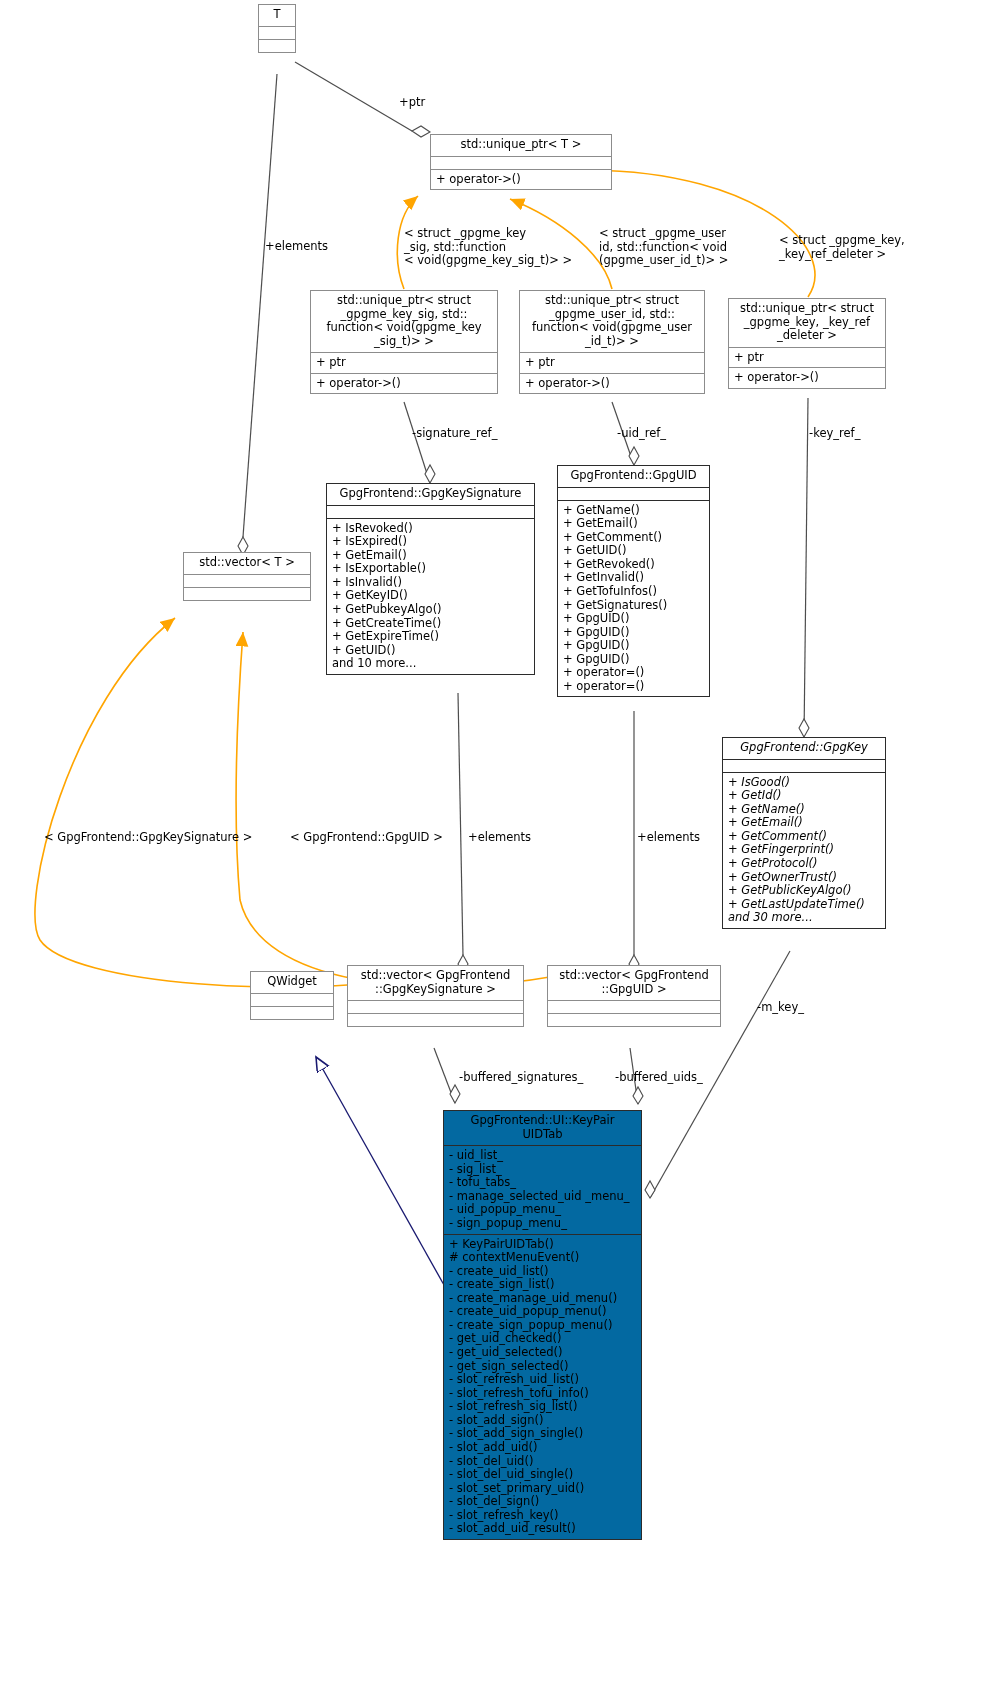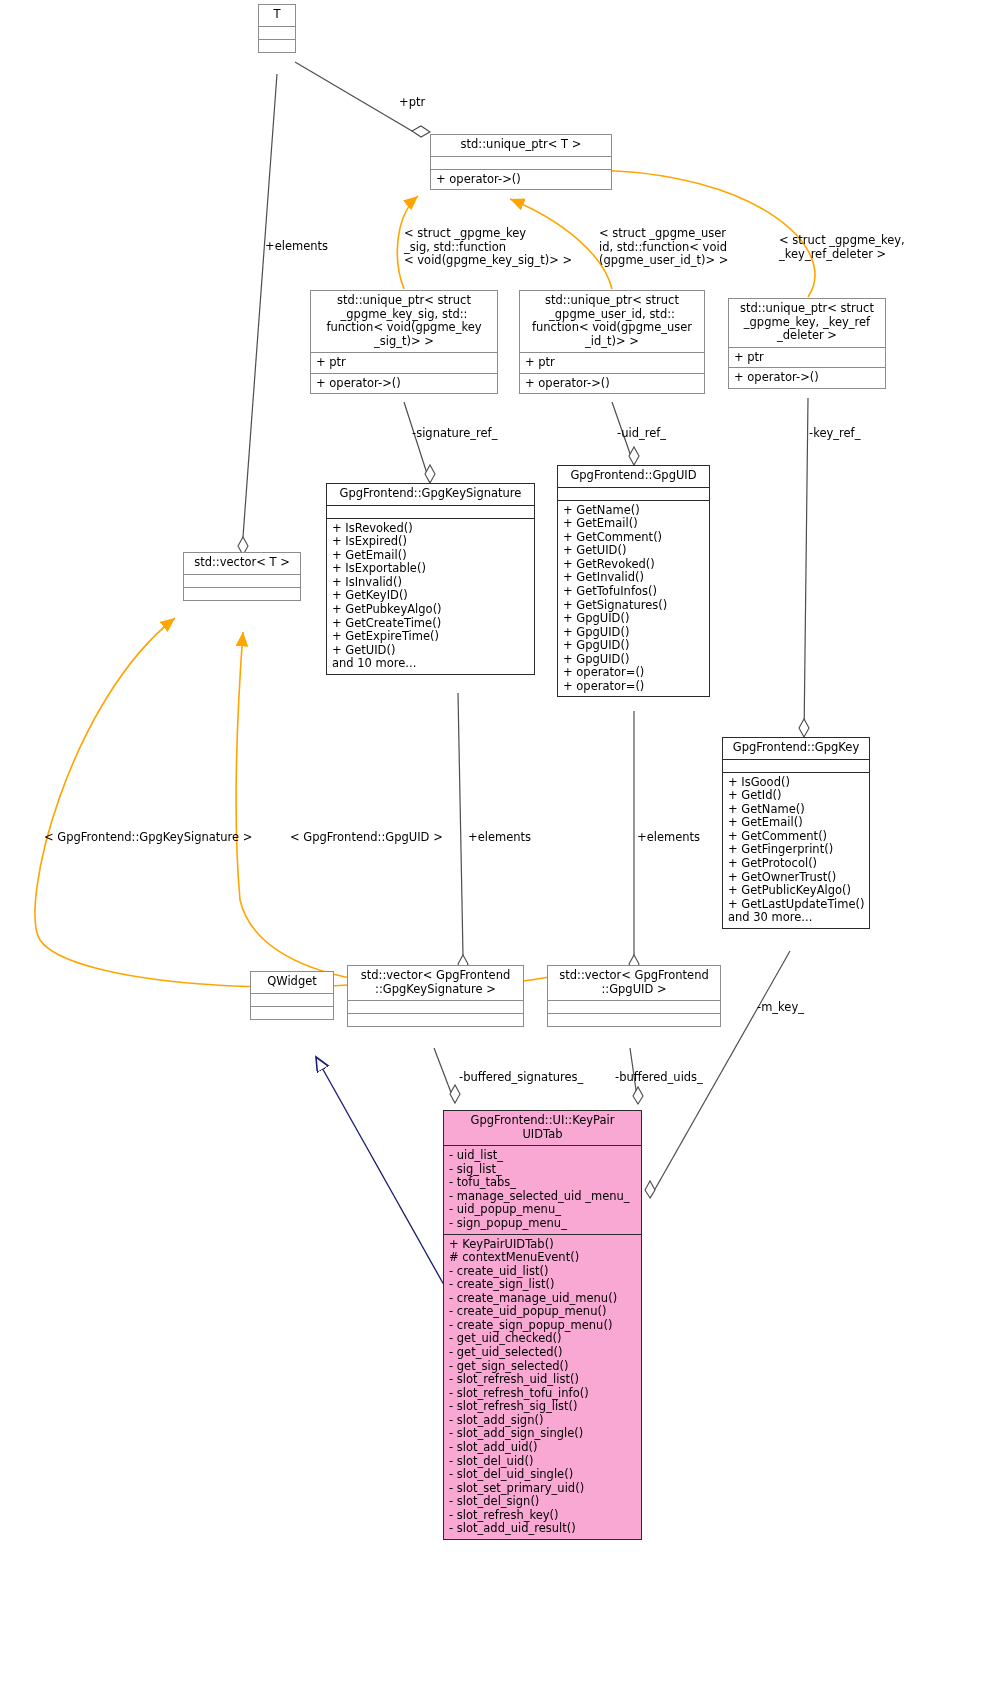--- a/index.html
+++ b/index.html
@@ -31,21 +31,21 @@
     border: 1px solid #8c8c8c;
     background: #ffffff;
     font-size: 11.5px;
     line-height: 1.18;
     color: #000000;
   }
   .uml-box.dark-border {
     border: 1px solid #2b2b2b;
   }
   .uml-box.filled {
-    background: #f9a8d4;
+    background: #0369a1;
   }
   .sec {
     box-sizing: border-box;
   }
   .sec + .sec {
     border-top: 1px solid #8c8c8c;
   }
   .dark-border .sec + .sec {
     border-top: 1px solid #2b2b2b;
   }
@@ -184,21 +184,21 @@
       <div class="row wrap">_deleter &gt;</div>
     </div>
     <div class="sec attrs">
       <div class="row">+ ptr</div>
     </div>
     <div class="sec ops">
       <div class="row">+ operator-&gt;()</div>
     </div>
   </div>
 
-  <div class="uml-box" style="left:183px; top:552px; width:118px;">
+  <div class="uml-box" style="left:183px; top:552px; width:128px;">
     <div class="sec title">std::vector&lt; T &gt;</div>
     <div class="sec empty"></div>
     <div class="sec empty"></div>
   </div>
 
   <div class="uml-box dark-border" style="left:326px; top:483px; width:209px;">
     <div class="sec title">GpgFrontend::GpgKeySignature</div>
     <div class="sec empty"></div>
     <div class="sec ops">
       <div class="row">+ IsRevoked()</div>
@@ -229,21 +229,21 @@
       <div class="row">+ GetSignatures()</div>
       <div class="row">+ GpgUID()</div>
       <div class="row">+ GpgUID()</div>
       <div class="row">+ GpgUID()</div>
       <div class="row">+ GpgUID()</div>
       <div class="row">+ operator=()</div>
       <div class="row">+ operator=()</div>
     </div>
   </div>
 
-  <div class="uml-box dark-border" style="left:722px; top:737px; width:148px;">
+  <div class="uml-box dark-border" style="left:722px; top:737px; width:164px;font-style:italic;">
     <div class="sec title">GpgFrontend::GpgKey</div>
     <div class="sec empty"></div>
     <div class="sec ops">
       <div class="row">+ IsGood()</div>
       <div class="row">+ GetId()</div>
       <div class="row">+ GetName()</div>
       <div class="row">+ GetEmail()</div>
       <div class="row">+ GetComment()</div>
       <div class="row">+ GetFingerprint()</div>
       <div class="row">+ GetProtocol()</div>

